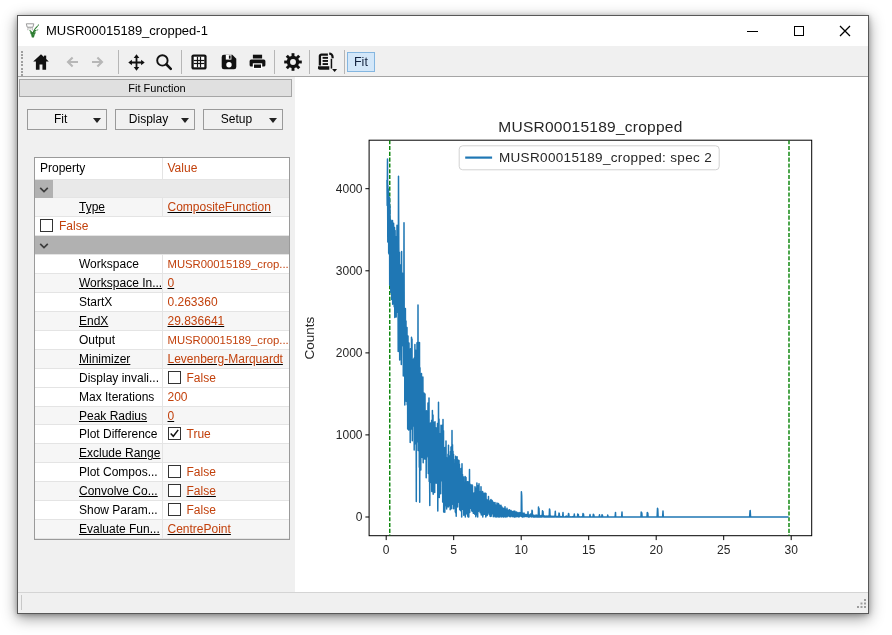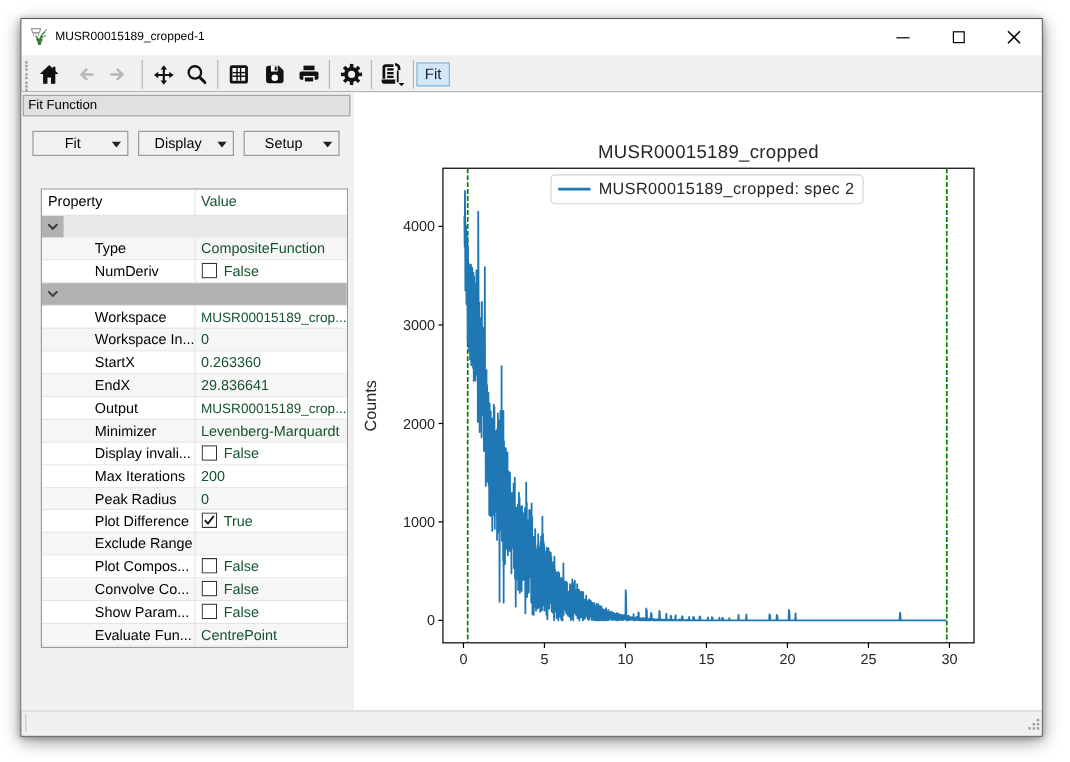--- a/index.html
+++ b/index.html
@@ -1,39 +1,39 @@
 <!DOCTYPE html>
 <html><head><meta charset="utf-8"><style>
 * { margin:0; padding:0; box-sizing:border-box; }
 html,body { width:892px; height:635px; background:#fff; font-family:"Liberation Sans",sans-serif; overflow:hidden; }
 .win { position:absolute; left:17px; top:15px; width:852px; height:599px; background:#f0f0f0;
   border:1px solid #585858; box-shadow:0 4px 14px rgba(0,0,0,.42), 0 1px 5px rgba(0,0,0,.28); }
 .titlebar { position:absolute; left:0; top:0; width:100%; height:30px; background:#fff; }
-.title { position:absolute; left:28px; top:0; line-height:30px; font-size:10px; color:#000; }
+.title { position:absolute; left:28px; top:0; line-height:30px; font-size:13px; color:#000; }
 .wbtn { position:absolute; top:0; width:46px; height:30px; }
 .wmin { right:93px; } .wmax { right:46.5px; } .wclose { right:0; }
 .toolbar { position:absolute; left:0; top:30px; width:100%; height:31px; background:#f0f0f0; border-bottom:1px solid #a5a5a5; }
 .tsep { position:absolute; top:4px; width:1px; height:24px; background:#b6b6b6; }
 .hdot { position:absolute; left:2.5px; width:2px; height:2px; background:#9f9f9f; }
 .fitbtn { position:absolute; left:328.7px; top:5.899999999999999px; width:28.5px; height:20.5px; background:#d3e7f9; border:1px solid #84b6e0;
   font-size:12.5px; color:#13233e; text-align:center; line-height:18.5px; }
 .central { position:absolute; left:0; top:61px; width:100%; height:515px; background:#fff; }
 .dock { position:absolute; left:0; top:0; width:277px; height:515px; background:#f0f0f0; }
 .dockhead { position:absolute; left:0.5px; top:1.5px; width:273px; height:18px; background:#e0e0e0; border:1px solid #a6a6a6;
-  font-size:11px; line-height:17px; padding-left:4px; color:#000; }
+  font-size:11px; line-height:17px; padding-left:4px; color:#000;text-align:center; }
 .pbtn { position:absolute; top:32px; width:79.6px; height:20.5px; background:#f1f1f1; border:1px solid #9a9a9a; font-size:12px;
   text-align:center; line-height:19.5px; color:#000; padding-right:13px; }
 .pbtn svg { position:absolute; right:4.5px; top:8px; }
 .ftable { position:absolute; left:16px; top:80px; width:255.5px; height:383px; background:#fff; border:1px solid #9a9a9a; overflow:hidden; }
 .trow { position:relative; display:flex; height:18.93px; border-bottom:1px solid #e4e4e4; background:#fff; }
 .trow.thead { height:21.5px; }
-.trow.alt { background:#f6f6f6; }
+.trow.alt { background:#f6f6f6;text-decoration:underline; }
 .thead .c1, .thead .c2 { line-height:21px; }
 .c1 { width:127.5px; border-right:1px solid #e4e4e4; font-size:12px; line-height:18px; color:#000; white-space:nowrap; overflow:hidden; }
-.c2 { flex:1; font-size:12px; line-height:18px; color:#14532d; padding-left:5px; white-space:nowrap; overflow:hidden; }
+.c2 { flex:1; font-size:12px; line-height:18px; color:#c2410c; padding-left:5px; white-space:nowrap; overflow:hidden; }
 .pn { padding-left:44px; }
 .grp { background:#e9e9e9; }
 .grp.gs { background:#b1b1b1; }
 .chevbox { width:18px; height:18.93px; text-align:center; }
 .gfc { background:#b1b1b1; }
 .chev { margin-top:5px; }
 .gname { font-size:17px; line-height:18px; padding-left:7px; color:#000;margin-top:22px; }
 .cbx { vertical-align:-2px; margin-top:2px; }
 .cbl { margin-left:6px; }
 .sm { font-size:11.3px; }
@@ -161,21 +161,20 @@
             <div class="chevbox gfc"><svg class="chev" width="10" height="8" viewBox="0 0 10 8">
                 <path d="M1.2 1.8 L5 5.6 L8.8 1.8" fill="none" stroke="#3c3c3c" stroke-width="1.7"></path>
               </svg></div>
             <div class="gname">Functions</div>
           </div>
 <div class="trow alt">
             <div class="c1"><span class="pn">Type</span></div>
             <div class="c2">CompositeFunction</div>
           </div>
 <div class="trow ">
-            <div class="c1"><span class="pn">NumDeriv</span></div>
             <div class="c2"><svg class="cbx" width="13" height="13" viewBox="0 0 13 13">
                 <rect x="0.5" y="0.5" width="12" height="12" fill="#fff" stroke="#333"></rect>
               </svg><span class="cbl">False</span></div>
           </div>
 <div class="trow grp gs">
             <div class="chevbox"><svg class="chev" width="10" height="8" viewBox="0 0 10 8">
                 <path d="M1.2 1.8 L5 5.6 L8.8 1.8" fill="none" stroke="#3c3c3c" stroke-width="1.7"></path>
               </svg></div>
             <div class="gname">Settings</div>
           </div>

